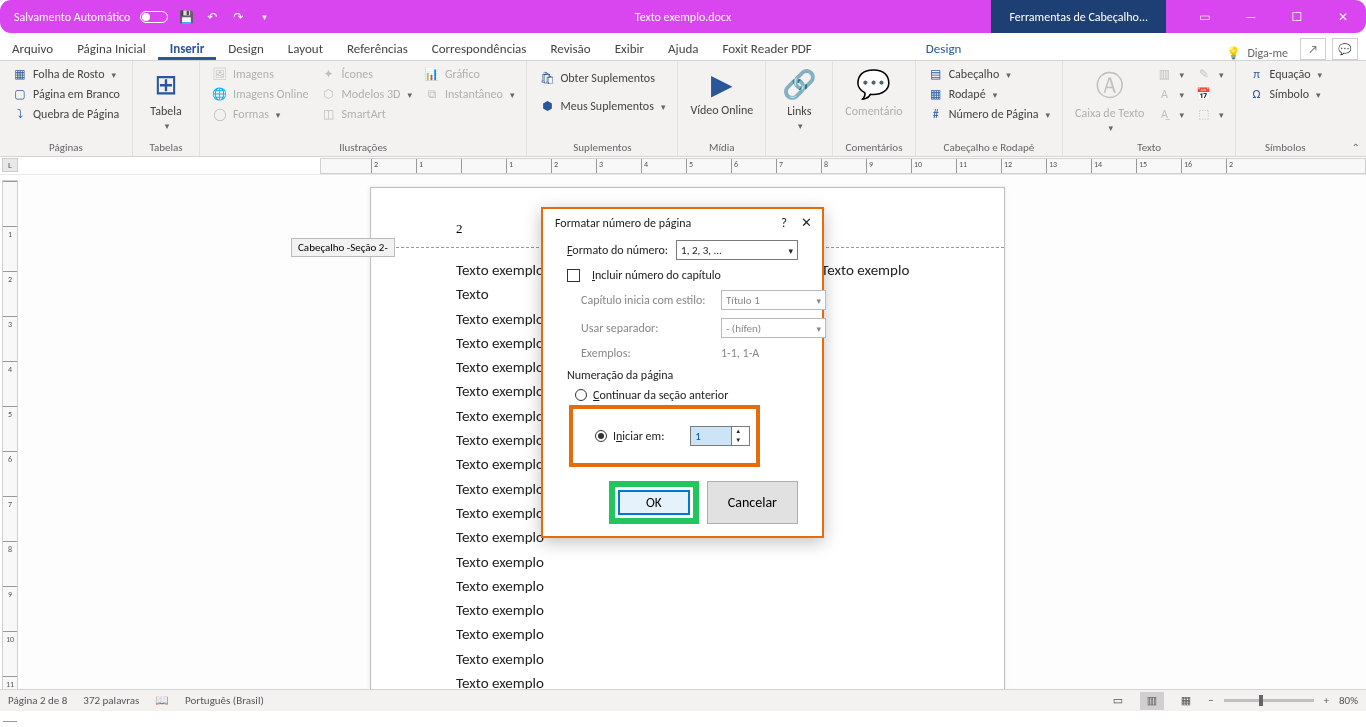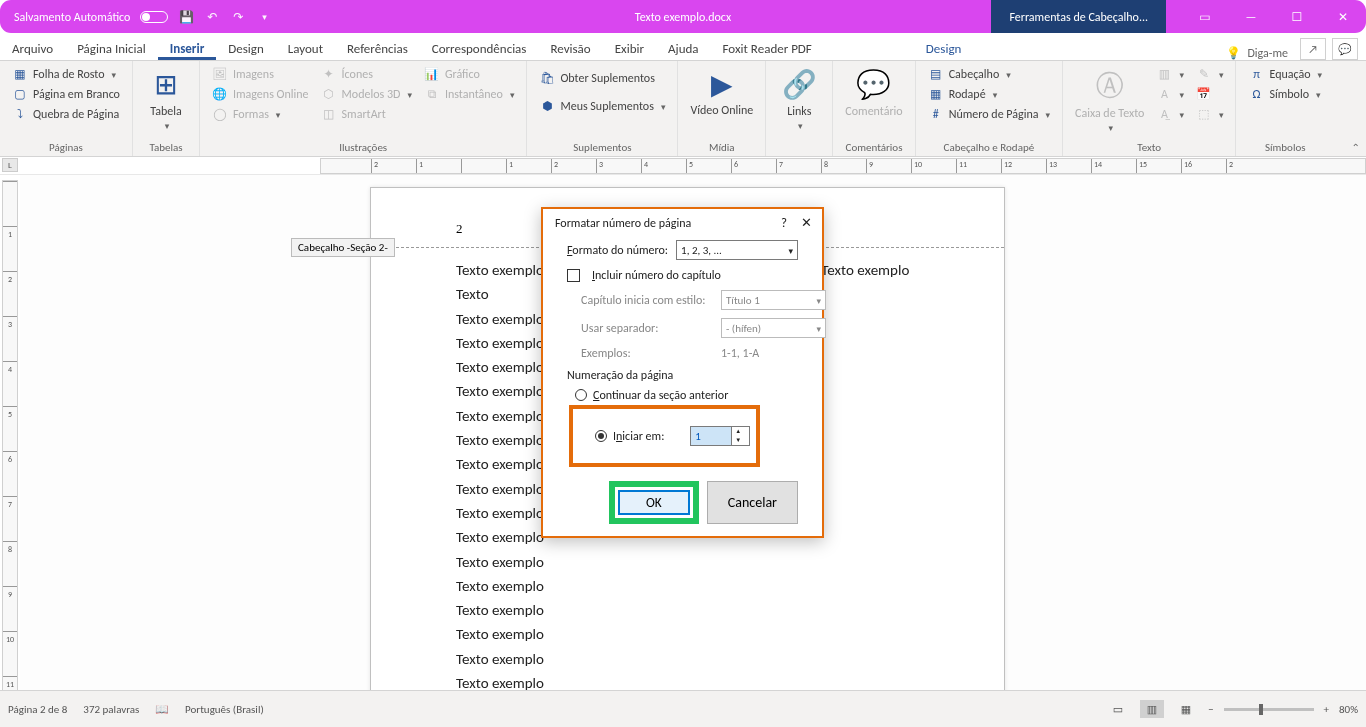--- a/index.html
+++ b/index.html
@@ -80,21 +80,21 @@
 .spin { display: flex; align-items: center; border: 1px solid #7a7a7a; height: 20px; width: 60px; }
 .spin input { border: none; width: 40px; padding: 0 4px; font-size: 11px; color: #0058bd; background: #cde4f7; height: 18px; }
 .spin .arrows { display: flex; flex-direction: column; border-left: 1px solid #7a7a7a; }
 .spin .arrows span { font-size: 6px; line-height: 9px; width: 12px; text-align: center; }
 .dlg-buttons { display: flex; justify-content: flex-end; gap: 8px; margin-top: 14px; }
 .dlg-btn { border: 1px solid #adadad; background: #e1e1e1; padding: 3px 20px; font-size: 14px; }
 .ok-wrap { border: 6px solid #22c55e; padding: 3px; }
 .ok-btn { border: 2px solid #0078d4; background: #e5f1fb; padding: 2px 26px; }
 
 
-.status { position: absolute; left: 0; right: 0; bottom: 0; height: 37px; background: #f3f2f1; border-top: 1px solid #d4d4d4; display: flex; align-items: center; font-size: 11px; color: #555; padding: 0 8px; justify-content: space-between; }
+.status { position: absolute; left: 0; right: 0; bottom: 16px; height: 22px; background: #f3f2f1; border-top: 1px solid #d4d4d4; display: flex; align-items: center; font-size: 11px; color: #555; padding: 0 8px; justify-content: space-between; }
 .status .l { display: flex; gap: 16px; align-items: center; }
 .status .r { display: flex; gap: 10px; align-items: center; }
 .view-btn { width: 24px; height: 18px; border: 1px solid transparent; display: flex; align-items: center; justify-content: center; color: #555; }
 .view-btn.act { background: #d0d0d0; }
 .zoom-track { width: 90px; height: 3px; background: #c0c0c0; position: relative; }
 .zoom-thumb { position: absolute; left: 35px; top: -4px; width: 4px; height: 11px; background: #666; }
 </style>
 </head>
 <body>
 

